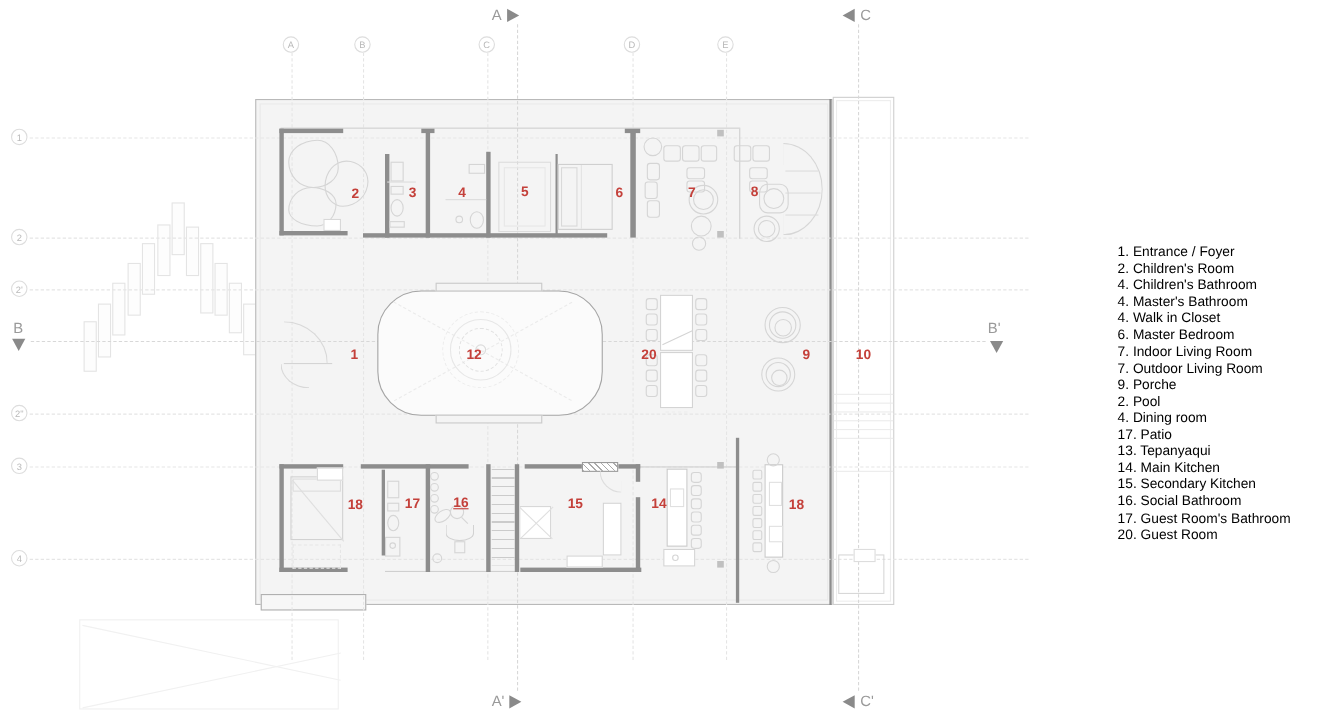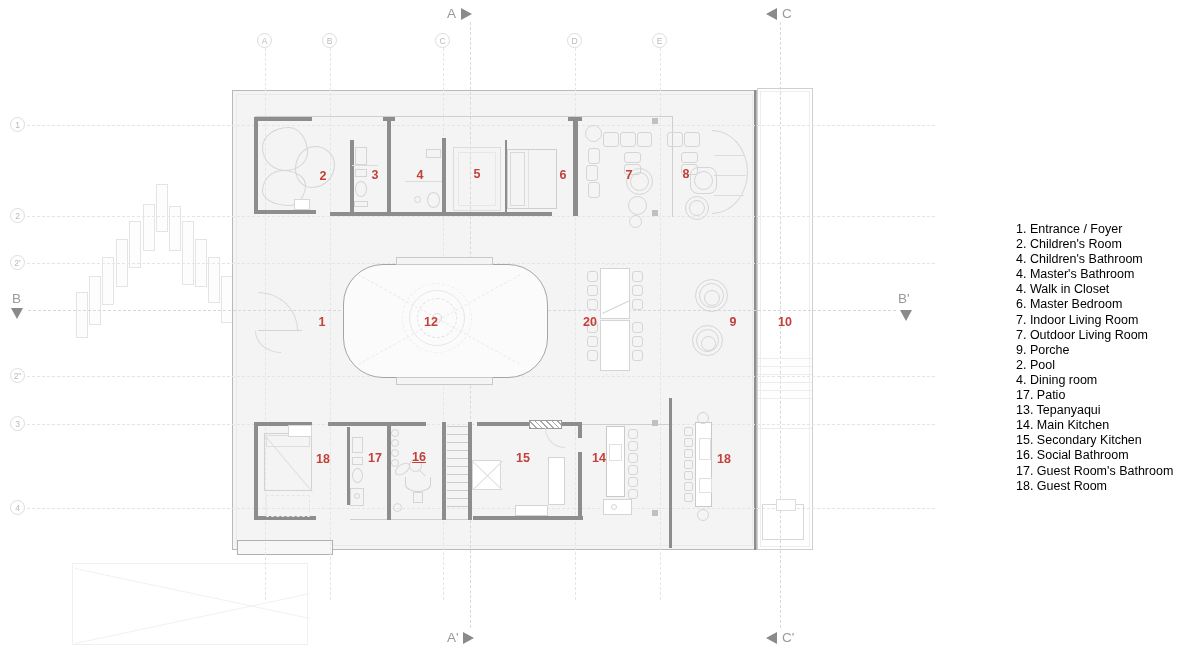--- a/index.html
+++ b/index.html
@@ -371,16 +371,16 @@
       <div>7. Outdoor Living Room</div>
       <div>9. Porche</div>
       <div>2. Pool</div>
       <div>4. Dining room</div>
       <div>17. Patio</div>
       <div>13. Tepanyaqui</div>
       <div>14. Main Kitchen</div>
       <div>15. Secondary Kitchen</div>
       <div>16. Social Bathroom</div>
       <div>17. Guest Room's Bathroom</div>
-      <div>18. Guest Room</div>
+      <div>20. Guest Room</div>
     </div>
 
 </div>
 
 </body></html>

